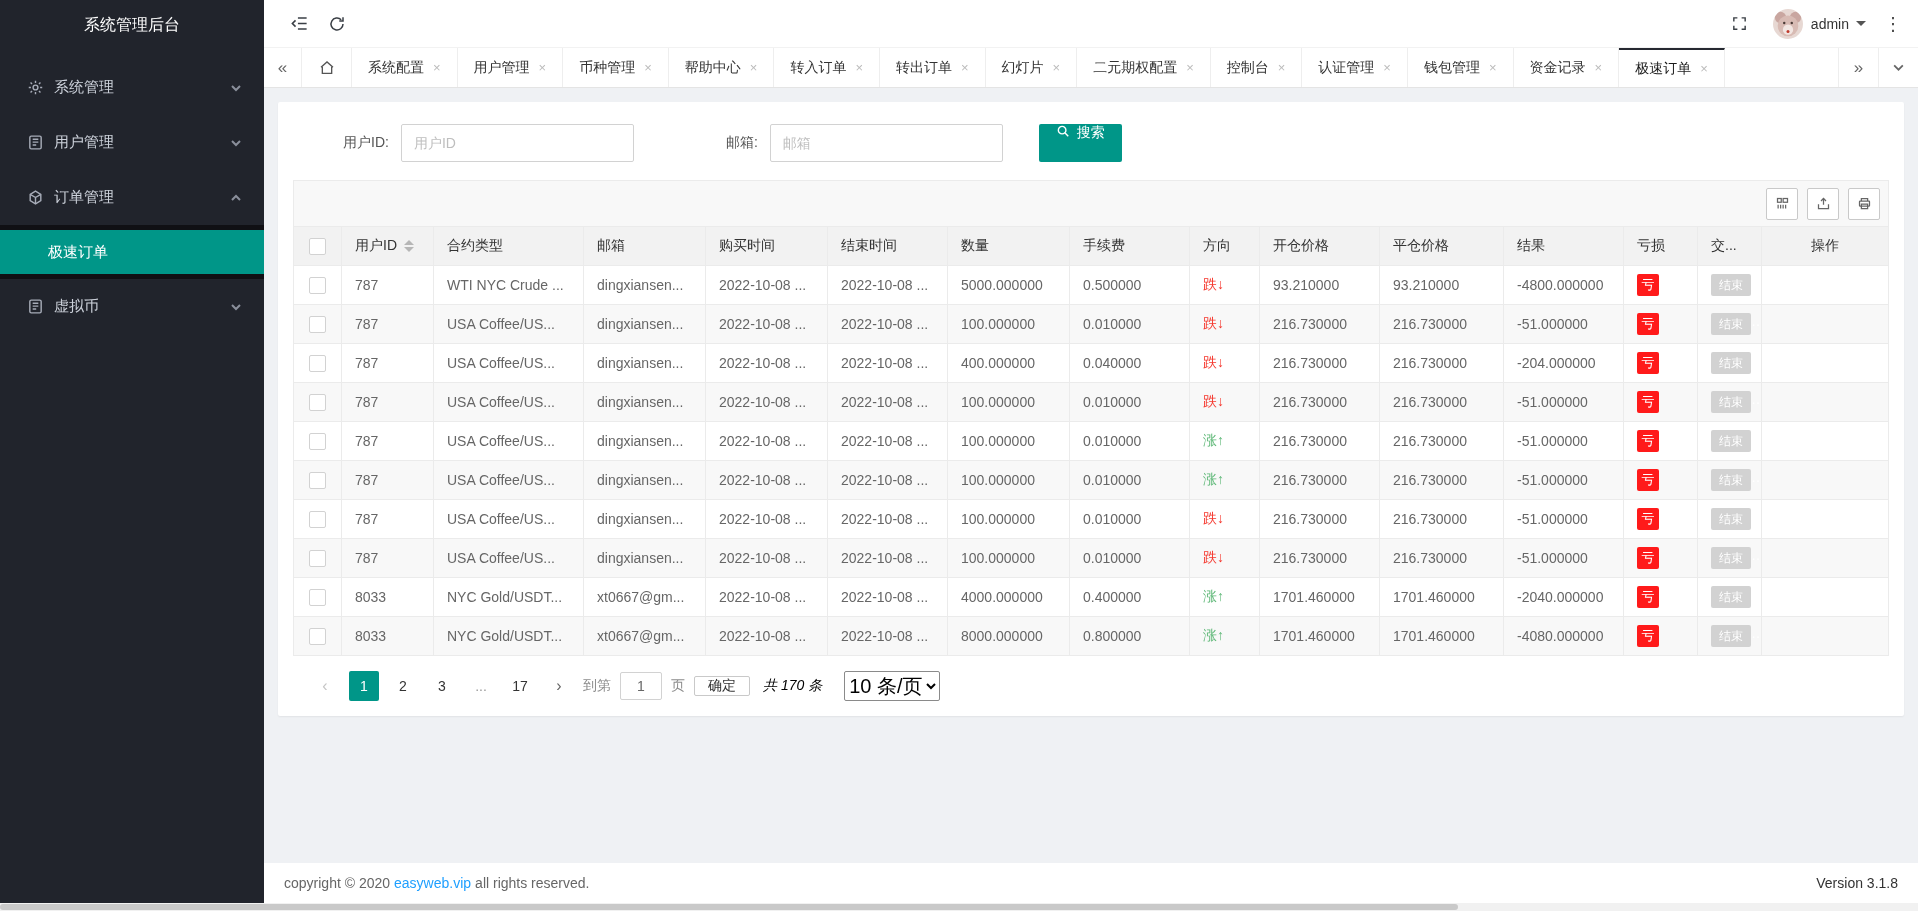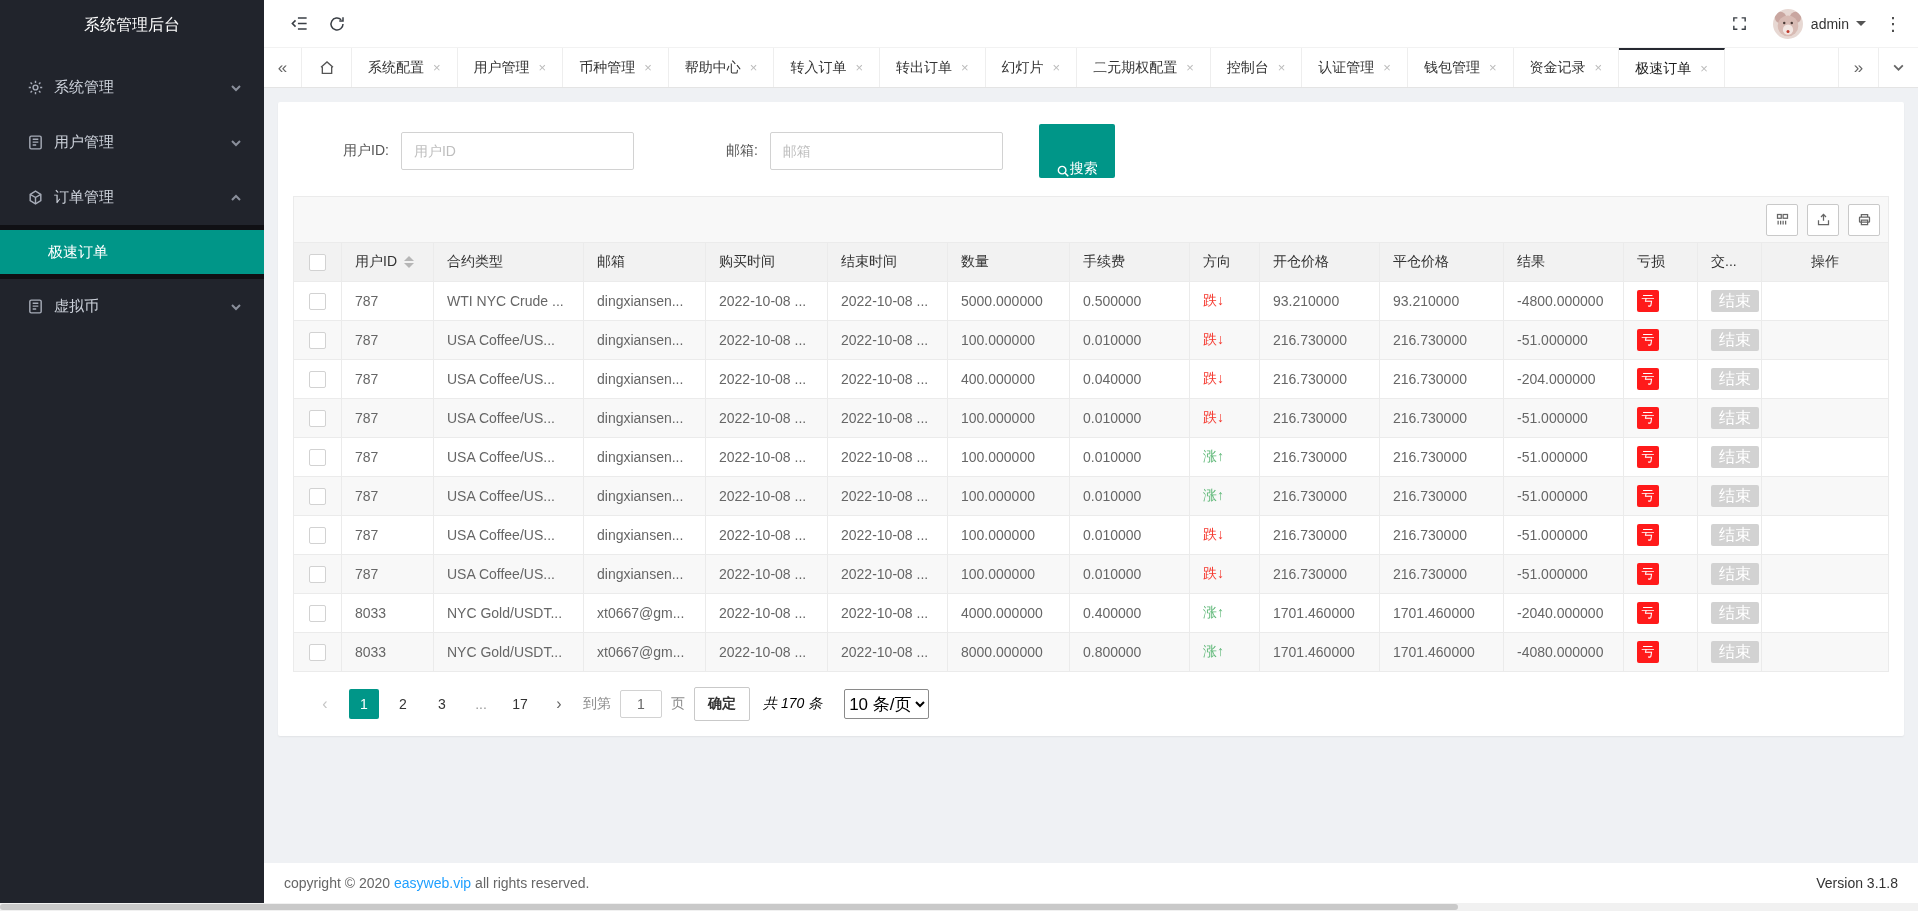--- a/index.html
+++ b/index.html
@@ -42,21 +42,21 @@
   
   .content { flex:1; padding:14px; overflow:hidden;border-radius:10px; }
   .card { background:#FFFFFF; border-radius:2px; box-shadow:0 1px 2px rgba(0,0,0,.06); padding:12px 15px 15px; }
 
   .search-row { display:flex; align-items:center; padding:10px 0 18px 50px; }
   .search-row label { font-size:14px; color:#555; margin-right:12px; }
   .text-input { width:233px; height:38px; border:1px solid #D2D2D2; border-radius:2px; padding:0 12px; font-size:14px; color:#333; outline:none; }
   .text-input::placeholder { color:#BEBEBE; }
   .field { display:flex; align-items:center; }
   .field-email { margin-left:92px; }
-  .search-btn { margin-left:36px; height:54px; padding:0 17px; background:#009688; color:#fff; border:none; border-radius:2px; font-size:14px; display:flex; align-items:flex-end; cursor:pointer; }
+  .search-btn { margin-left:36px; height:38px; padding:0 17px; background:#009688; color:#fff; border:none; border-radius:2px; font-size:14px; display:flex; align-items:flex-start; gap:7px; cursor:pointer; }
 
   .table-toolbar { height:46px; background:#F8F8F8; border:1px solid #EBEBEB; border-bottom:none; display:flex; align-items:center; justify-content:flex-end; padding:0 8px; gap:9px; }
   .tool-btn { width:32px; height:32px; background:#FFF; border:1px solid #C9C9C9; border-radius:2px; display:flex; align-items:center; justify-content:center; color:#666; cursor:pointer; }
 
   table { width:100%; border-collapse:collapse; table-layout:fixed; }
   th,td { border:1px solid #EBEBEB; font-size:14px; padding:0 13px; height:39px; overflow:hidden; white-space:nowrap; text-overflow:ellipsis; }
   thead th { background:#F2F2F2; color:#333; font-weight:normal; text-align:left; }
   tbody td { color:#666; background:#fff; }
   tbody tr:nth-child(even) td { background:#F8F8F8; }
   th.cb, td.cb { text-align:center; padding:0; }
@@ -67,33 +67,33 @@
 
   .checkbox { width:17px; height:17px; border:1px solid #D2D2D2; border-radius:2px; background:#fff; display:inline-block; vertical-align:middle; cursor:pointer; }
   .sort { display:inline-flex; flex-direction:column; margin-left:7px; vertical-align:middle; gap:2px; cursor:pointer; }
   .sort i { width:0; height:0; border-left:5px solid transparent; border-right:5px solid transparent; display:block; }
   .sort .up { border-bottom:5px solid #B6B6B6; }
   .sort .down { border-top:5px solid #B6B6B6; }
 
   .dir-down { color:#F5362C; }
   .dir-up { color:#5FB878; }
   .badge-loss { display:inline-block; min-width:22px; height:22px; line-height:22px; text-align:center; background:#FF1A1A; color:#fff; font-size:13px; border-radius:2px; }
-  .badge-status { display:inline-block; height:22px; line-height:22px; padding:0 8px; background:#D2D2D2; color:#fff; font-size:16px; border-radius:2px; cursor:not-allowed; }
+  .badge-status { display:inline-block; height:22px; line-height:22px; padding:0 8px; background:#D2D2D2; color:#fff; font-size:12px; border-radius:2px; cursor:not-allowed; }
 
   .pagination { display:flex; align-items:center; padding:15px 0 0 17px; font-size:14px; color:#333; }
   .pg-item { min-width:30px; height:30px; line-height:30px; text-align:center; margin-right:9px; cursor:pointer; color:#333; }
   .pg-prev { color:#C6C6C6; font-size:16px; cursor:default; }
   .pg-next { color:#666; font-size:16px; }
   .pg-item.active { background:#009688; color:#fff; border-radius:2px; cursor:default; }
   .pg-ellipsis { color:#999; cursor:default; }
   .pg-goto-label, .pg-goto-unit { color:#8C8C8C; margin-right:9px; }
   .goto-input { width:42px; height:28px; border:1px solid #D2D2D2; border-radius:2px; text-align:center; font-size:14px; color:#666; margin-right:9px; outline:none; }
-  .confirm-btn { height:34px; padding:0 13px; background:#fff; border:1px solid #C9C9C9; border-radius:2px; font-size:14px; font-weight:bold; color:#333; margin-right:13px; cursor:pointer; }
+  .confirm-btn { height:20px; padding:0 13px; background:#fff; border:1px solid #C9C9C9; border-radius:2px; font-size:14px; font-weight:normal; color:#333; margin-right:13px; cursor:pointer; }
   .total { margin-right:22px; color:#000000;font-style:italic; }
-  .page-size-select { height:30px; border:1px solid #8A8A8A; border-radius:2px; font-size:17px; color:#000; background:#fff; outline:none; }
+  .page-size-select { height:30px; border:1px solid #8A8A8A; border-radius:2px; font-size:20px; color:#000; background:#fff; outline:none; }
 
   .footer { height:40px; background:#FFFFFF; display:flex; align-items:center; padding:0 20px; font-size:14px; color:#666; }
   .footer .link { color:#1E9FFF; margin:0 4px; cursor:pointer; }
   .footer-spacer { flex:1; }
   .version { color:#333; }
 
   .hscroll { height:8px; background:#F1F1F1; position:relative; }
   .hscroll-thumb { position:absolute; left:0; top:1px; height:6px; width:76%; background:#C9C9C9; border-radius:3px; }
 </style>
 </head>

